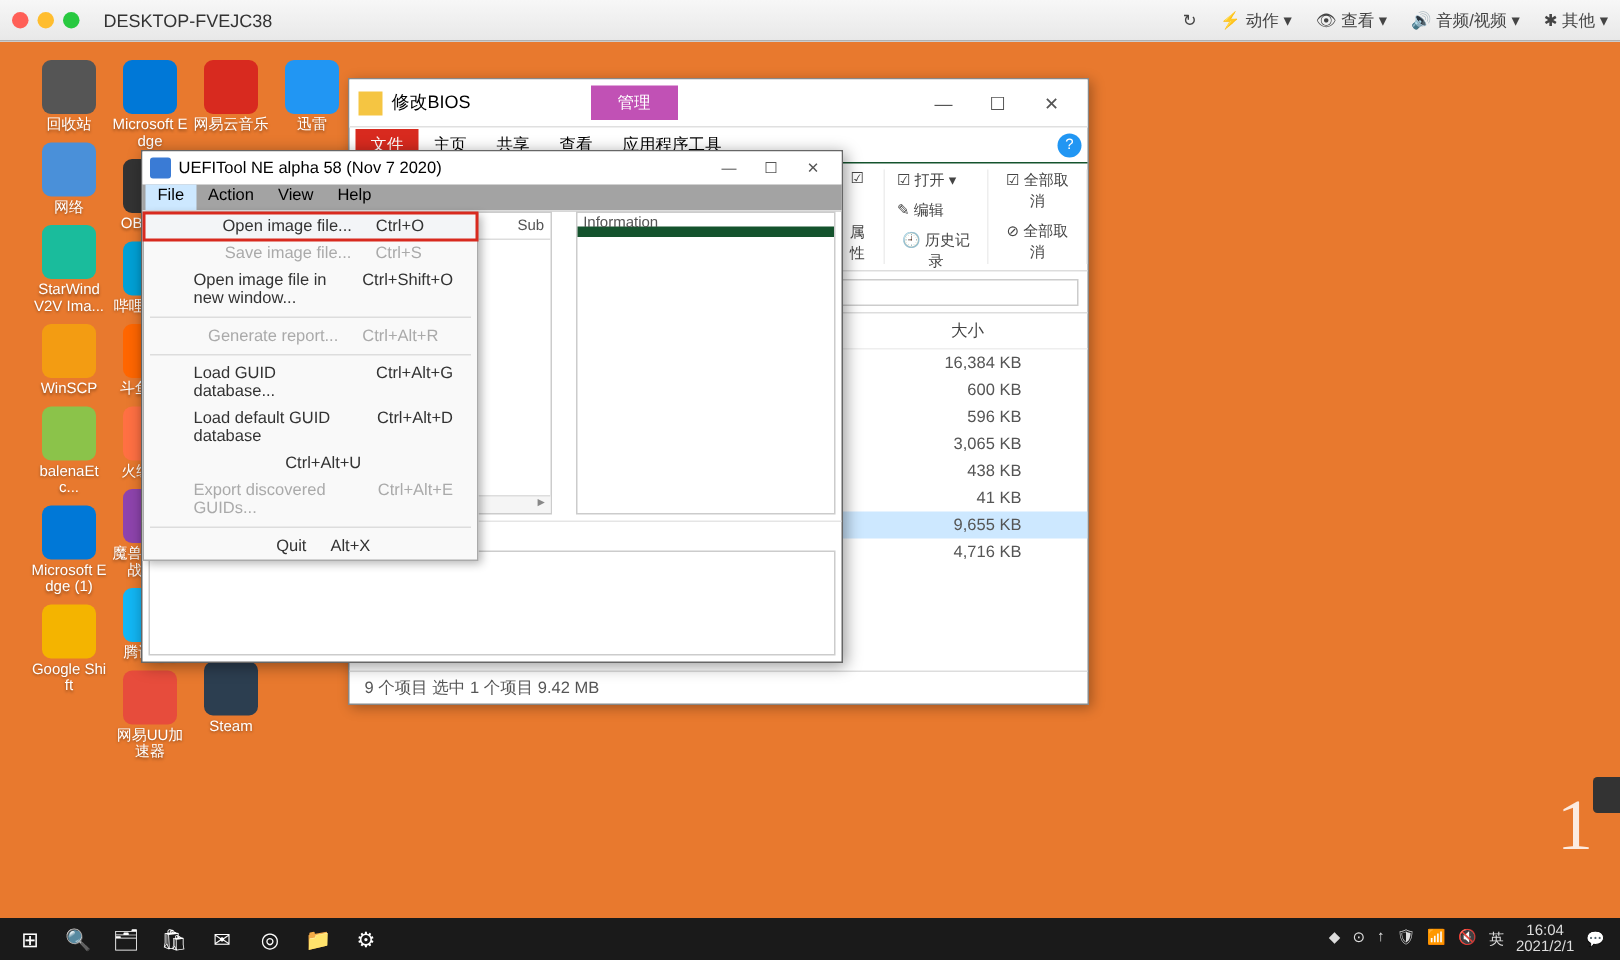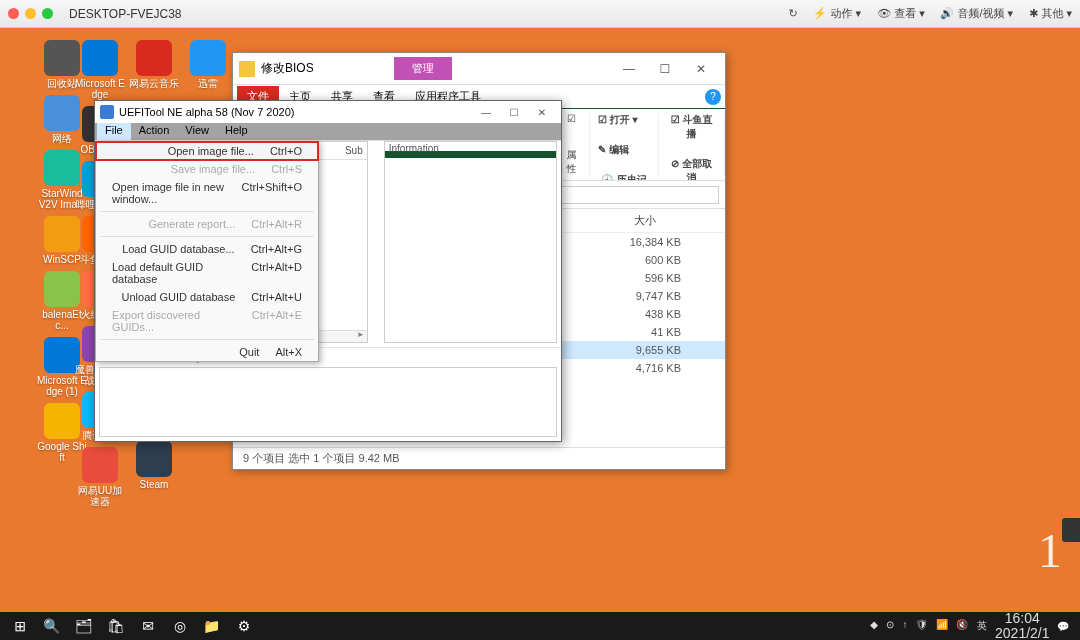--- a/index.html
+++ b/index.html
@@ -9,40 +9,40 @@
 .mac-bar { height: 28px; background: linear-gradient(#f7f7f7,#e8e8e8); display: flex; align-items: center; padding: 0 8px; font-size: 12px; color: #333; gap: 6px; border-bottom: 1px solid #ccc; }
 .traffic { display: flex; gap: 6px; margin-right: 10px; }
 .traffic span { width: 11px; height: 11px; border-radius: 50%; display: block; }
 .tl-close { background: #ff5f57; } .tl-min { background: #ffbd2e; } .tl-max { background: #28c940; }
 .mac-right { margin-left: auto; display: flex; gap: 16px; align-items: center; color: #444; font-size: 11px; }
 .mac-right span { display: flex; align-items: center; gap: 3px; }
 
 
 .desktop { position: absolute; top: 28px; left: 0; right: 0; bottom: 28px; background: #e8792e; }
 .icons-col { position: absolute; width: 60px; display: flex; flex-direction: column; gap: 6px; align-items: center; }
-.col1 { left: 32px; top: 12px; } .col2 { left: 70px; top: 12px; } .col3 { left: 124px; top: 12px; } .col4 { left: 178px; top: 12px; }
+.col1 { left: 16px; top: 12px; } .col2 { left: 70px; top: 12px; } .col3 { left: 124px; top: 12px; } .col4 { left: 178px; top: 12px; }
 .dicon { width: 50px; text-align: center; color: #fff; font-size: 10px; cursor: pointer; }
 .dicon .ico { width: 36px; height: 36px; margin: 0 auto 2px; border-radius: 6px; display: flex; align-items: center; justify-content: center; font-size: 20px; }
 .dicon .lbl { text-shadow: 0 1px 2px rgba(0,0,0,.4); line-height: 1.1; word-break: break-all; }
 
 
 .explorer { position: absolute; left: 232px; top: 24px; width: 494px; height: 418px; background: #fff; border: 1px solid #888; box-shadow: 2px 2px 8px rgba(0,0,0,.3); font-size: 12px; display: flex; flex-direction: column; }
 .exp-titlebar { height: 32px; display: flex; align-items: center; padding: 0 6px; background: #fff; border-bottom: 1px solid #e0e0e0; }
 .exp-titlebar .ico { width: 16px; height: 16px; background: #f5c542; margin-right: 6px; }
 .exp-tab-manage { background:#c151b5; color:#fff; padding:4px 18px; margin-left:80px; font-size:11px; }
 .winbtns { margin-left: auto; display: flex; }
 .winbtns span { width: 36px; height: 28px; display: flex; align-items: center; justify-content: center; color: #555; cursor: pointer; }
 .exp-ribbon-tabs { height: 24px; display: flex; align-items: center; padding: 0 4px; border-bottom: 1px solid #14532d; font-size: 11px; }
 .exp-ribbon-tabs .tab { padding: 3px 10px; cursor: pointer; }
 .exp-ribbon-tabs .tab.active { background: #d82a1f; color: #fff; }
 .exp-ribbon-tabs .help { margin-left: auto; width:16px; height:16px; background:#2196f3; color:#fff; border-radius:50%; font-size:10px; display:flex; align-items:center; justify-content:center; }
 .exp-ribbon { height: 72px; border-bottom: 1px solid #ddd; display: flex; padding: 4px 0; position: relative; overflow: hidden; }
 .exp-ribbon .grp { border-right: 1px solid #eee; padding: 0 8px; font-size: 10px; color: #444; text-align: center; display: flex; flex-direction: column; justify-content: space-between; }
 .exp-ribbon .spacer { width: 340px; }
-.exp-ribbon .grp .items { display:flex; gap:16px;font-weight:bold; }
+.exp-ribbon .grp .items { display:flex; gap:6px; }
 .exp-ribbon .grp .itm { font-size:10px; }
 .exp-addr { height: 28px; border-bottom: 1px solid #ddd; display:flex; align-items:center; padding:0 6px; gap:4px; }
 .exp-addr input { flex:1; border:1px solid #ccc; padding:2px 6px; font-size:11px; }
 .exp-cols { height: 24px; border-bottom:1px solid #eee; display:flex; align-items:center; font-size:11px; color:#444; }
 .exp-cols .c1 { width:320px; padding-left:8px; } .exp-cols .c2 { width:100px; text-align:center; }
 .exp-body { flex:1; overflow:hidden; font-size:11px; }
 .exp-row { display:flex; height:18px; align-items:center; padding-left:8px; }
 .exp-row.sel { background:#cde8ff; }
 .exp-row .c1 { width:320px; color:#333; } .exp-row .c2 { width:140px; color:#555; text-align:right; padding-right:20px; }
 .exp-status { height:22px; border-top:1px solid #ddd; display:flex; align-items:center; padding:0 10px; font-size:11px; color:#555; }
@@ -62,31 +62,31 @@
 .uefi-info .hdr { height:16px; font-size:10px; padding:1px 4px; color:#555; border-bottom:7px solid #14532d; }
 .uefi-tabs { height:20px; display:flex; align-items:center; font-size:10px; padding:0 6px; gap:10px; color:#888; border-top:1px solid #e5e5e5; }
 .uefi-tabs .t.active { color:#333; }
 .uefi-log { height:70px; border:1px solid #ccc; margin:0 4px 4px; }
 .uefi-scroll { height:12px; border-top:1px solid #ddd; background:#f5f5f5; position:relative; }
 .uefi-scroll::before, .uefi-scroll::after { content:'◄'; position:absolute; left:2px; top:-1px; font-size:8px; color:#888; }
 .uefi-scroll::after { content:'►'; left:auto; right:2px; }
 
 
 .dropdown { position:absolute; left:0; top:18px; width:224px; background:#f9f9f9; border:1px solid #aaa; box-shadow:2px 2px 6px rgba(0,0,0,.3); z-index:10; font-size:11px; }
-.dropdown .mi { display:flex; justify-content:flex-end; padding:2px 8px 2px 8px; cursor:pointer; color:#333; }
+.dropdown .mi { display:flex; justify-content:center; padding:2px 8px 2px 25px; cursor:pointer; color:#333; }
 .dropdown .mi.disabled { color:#aaa; cursor:default; }
 .dropdown .mi.highlight { outline:2px solid #d82a1f; outline-offset:-1px; background:#f3f5f7; }
 .dropdown .sep { height:1px; background:#ddd; margin:3px 4px; }
 
 
 .taskbar { position:absolute; left:0; right:0; bottom:0; height:28px; background:#1a1a1a; display:flex; align-items:center; padding:0 4px; }
 .taskbar .tb { width:32px; height:24px; display:flex; align-items:center; justify-content:center; color:#fff; cursor:pointer; font-size:14px; }
 .taskbar .tb.start { color:#fff; }
 .taskbar .tray { margin-left:auto; display:flex; align-items:center; gap:8px; color:#ddd; font-size:10px; padding-right:6px; }
-.taskbar .clock { text-align:center; line-height:1.1; font-size:14px; }
+.taskbar .clock { text-align:center; line-height:1.1; font-size:10px; }
 
 
 .sidewidget { position:absolute; right:0; top:490px; width:18px; height:24px; background:#333; border-radius:3px 0 0 3px; }
 
 
 .wm { position:absolute; right:18px; bottom:34px; font-size:48px; color:rgba(255,255,255,.85); font-family:Georgia,serif; }
 </style>
 </head>
 <body>
 
@@ -225,21 +225,21 @@
       <div class="grp">
         <div class="items" style="flex-direction:column;align-items:flex-start">
           <div class="itm">☑ 打开 ▾</div>
           <div class="itm">✎ 编辑</div>
           <div class="itm">🕘 历史记录</div>
         </div>
 
       </div>
       <div class="grp">
         <div class="items" style="flex-direction:column;align-items:flex-start">
-          <div class="itm">☑ 斗鱼直播</div>
+          <div class="itm">☑ 全部取消</div>
           <div class="itm">⊘ 全部取消</div>
 
         </div>
 
       </div>
     </div>
     <div class="exp-addr">
       <input placeholder="搜索&quot;...&quot;" style="">
     </div>
     <div class="exp-cols">
@@ -254,21 +254,21 @@
         <div class="exp-row">
           <div class="c1"></div>
           <div class="c2">600 KB</div>
         </div>
         <div class="exp-row">
           <div class="c1">ped)文件...</div>
           <div class="c2">596 KB</div>
         </div>
         <div class="exp-row">
           <div class="c1">ped)文件...</div>
-          <div class="c2">9,747 KB</div>
+          <div class="c2">3,065 KB</div>
         </div>
         <div class="exp-row">
           <div class="c1"></div>
           <div class="c2">438 KB</div>
         </div>
         <div class="exp-row">
           <div class="c1">ped)文件...</div>
           <div class="c2">41 KB</div>
         </div>
         <div class="exp-row sel">
@@ -319,21 +319,20 @@
           <div class="sep"></div>
           <div class="mi">
             <span>Load GUID database...</span>
             <span>Ctrl+Alt+G</span>
           </div>
           <div class="mi">
             <span>Load default GUID database</span>
             <span>Ctrl+Alt+D</span>
           </div>
           <div class="mi">
-            <span>Unload GUID database</span>
             <span>Ctrl+Alt+U</span>
           </div>
           <div class="mi disabled">
             <span>Export discovered GUIDs...</span>
             <span>Ctrl+Alt+E</span>
           </div>
           <div class="sep"></div>
           <div class="mi">
             <span>Quit</span>
             <span>Alt+X</span>

